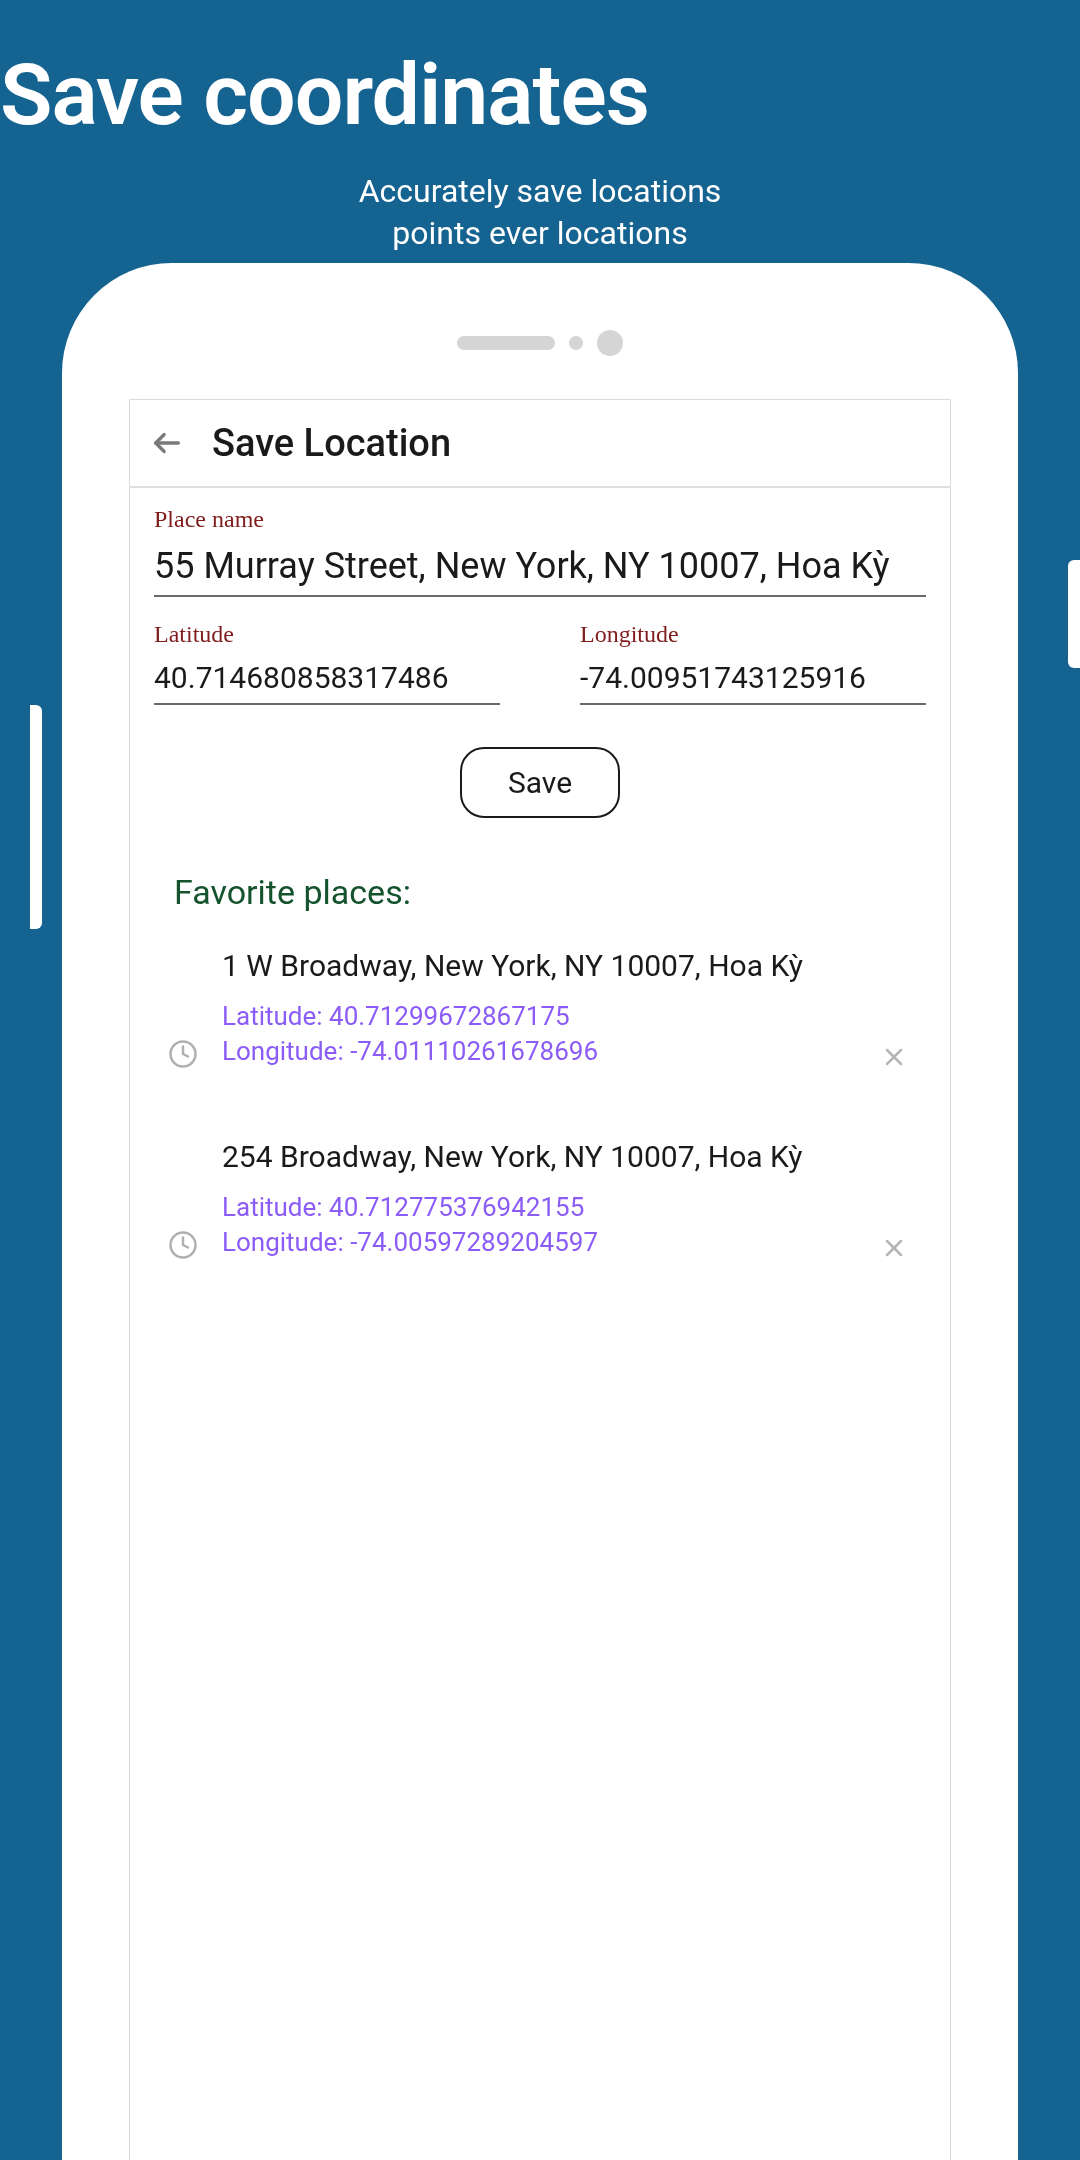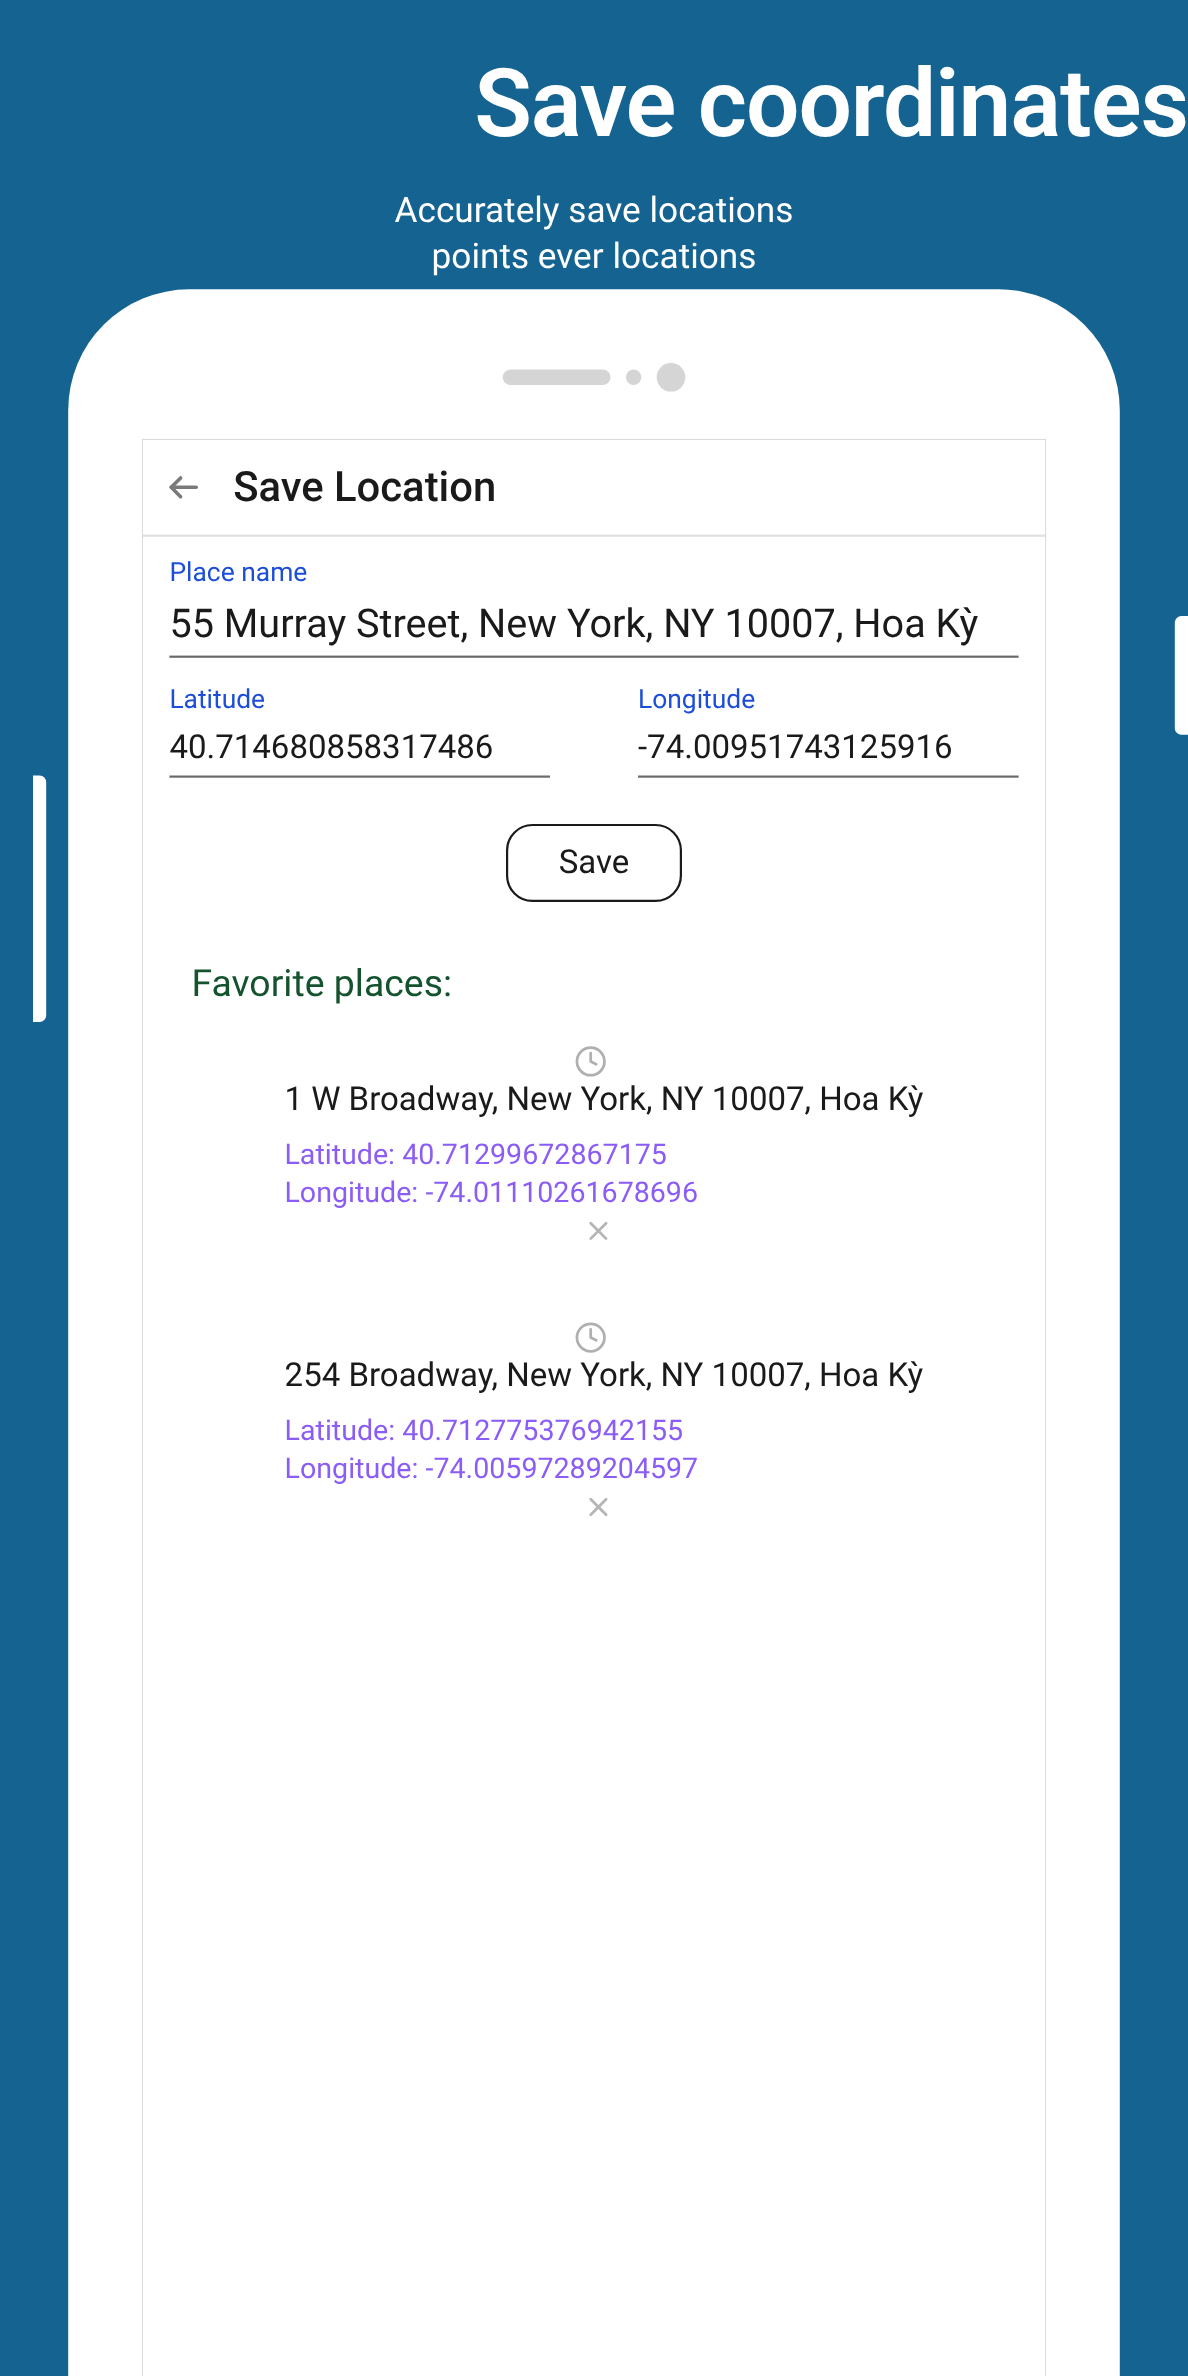--- a/index.html
+++ b/index.html
@@ -9,21 +9,21 @@
   }
   body {
     width: 1080px;
     height: 2160px;
     background: #146390;
     font-family: -apple-system, BlinkMacSystemFont, "Segoe UI", Roboto, Helvetica, Arial, sans-serif;
     overflow: hidden;
     position: relative;
   }
   .promo-title {
-    text-align: right;
+    text-align: left;
     color: #ffffff;
     font-size: 86px;
     font-weight: 600;
     padding-top: 44px;
     letter-spacing: -1px;
   }
   .promo-subtitle {
     text-align: center;
     color: #ffffff;
     font-size: 32px;
@@ -112,22 +112,23 @@
   .app-title {
     font-size: 38px;
     font-weight: 500;
     color: #1a1a1a;
   }
   .form-area {
     padding: 18px 24px 0 24px;
   }
   .input-label {
     font-size: 24px;
-    color: #1d4ed8;
+    color: #7f1d1d;
     margin-bottom: 6px;
+    font-family: Liberation Serif, serif;
   }
   .text-input {
     width: 100%;
     border: none;
     border-bottom: 2px solid #6a6a6a;
     font-size: 36px;
     color: #1a1a1a;
     padding: 6px 0 8px 0;
     outline: none;
     font-family: inherit;
@@ -169,24 +170,23 @@
     cursor: pointer;
   }
   .favorites-heading {
     font-size: 34px;
     color: #14532d;
     margin: 54px 0 0 20px;
     font-weight: 400;
   }
   .favorite-item {
     display: flex;
-    align-items: center;
+    align-items: flex-end;
     padding: 34px 20px 34px 14px;
     position: relative;
-    flex-direction: column;
   }
   .clock-icon {
     width: 30px;
     height: 30px;
     flex-shrink: 0;
     margin-top: 2px;
     color: #b0b0b0;
   }
   .favorite-content {
     flex: 1;

